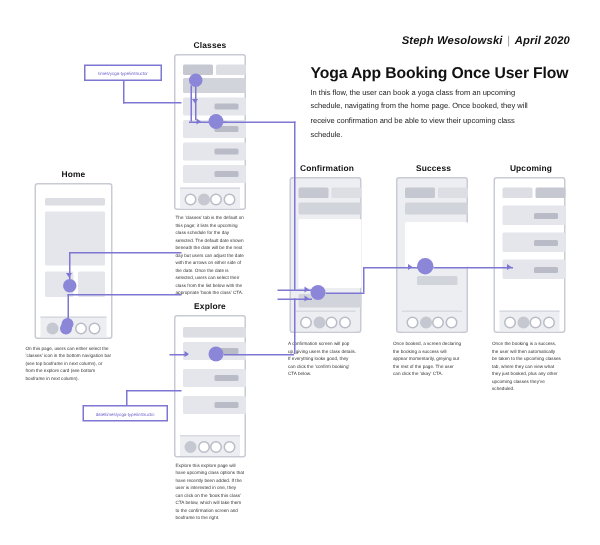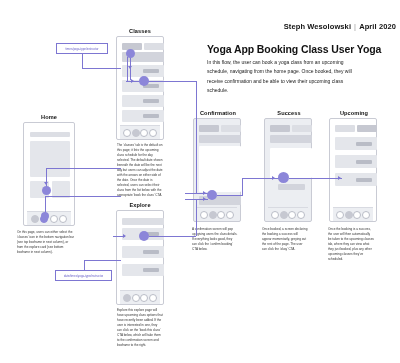--- a/index.html
+++ b/index.html
@@ -6,23 +6,23 @@
   html, body {
     width: 400px; height: 363px;
     background: #ffffff;
     font-family: "Liberation Sans", sans-serif;
     overflow: hidden;
   }
   #canvas { position: relative; width: 400px; height: 363px; }
 
   
   .byline {
-    position: absolute; right: 4px; top: 22px;
+    position: absolute; right: 20px; top: 22px;
     font-size: 7.5px; font-weight: bold; color: #111;
-    letter-spacing: .1px; white-space: nowrap;
+    letter-spacing: .1px; white-space: nowrap; font-style: italic;
   }
   .byline .sep { color: #999; font-weight: normal; padding: 0 3px; }
   .flow-title {
     position: absolute; left: 207px; top: 43px;
     font-size: 10.5px; font-weight: bold; color: #111; letter-spacing: -.1px;
   }
   .flow-desc {
     position: absolute; left: 207px; top: 58px; width: 152px;
     font-size: 5px; line-height: 1.85; color: #222;
   }
@@ -113,21 +113,21 @@
   }
 </style>
 </head>
 <body>
 
 <div id="canvas">
 
   <div class="byline">
     <span>Steph Wesolowski</span><span class="sep">|</span><span>April 2020</span>
   </div>
-  <div class="flow-title">Yoga App Booking Class User Yoga</div>
+  <div class="flow-title">Yoga App Booking Once User Flow</div>
   <div class="flow-desc">In this flow, the user can book a yoga class from an upcoming schedule, navigating from the home page. Once booked, they will receive confirmation and be able to view their upcoming class schedule.</div>
 
   <div class="screen-label" style="left:18px; top:114px; width:62px;">Home</div>
   <div class="phone" style="left:23px; top:122px; width:52px; height:104px;">
     <div class="phone-body">
       <div class="bar" style="position:absolute;left:3px;top:6px;width:40px;height:5px;"></div>
       <div class="block" style="position:absolute;left:3px;top:15px;width:40px;height:36px;"></div>
       <div class="block" style="position:absolute;left:3px;top:55px;width:19px;height:17px;"></div>
       <div class="block" style="position:absolute;left:25px;top:55px;width:18px;height:17px;"></div>
       <div class="navbar">

